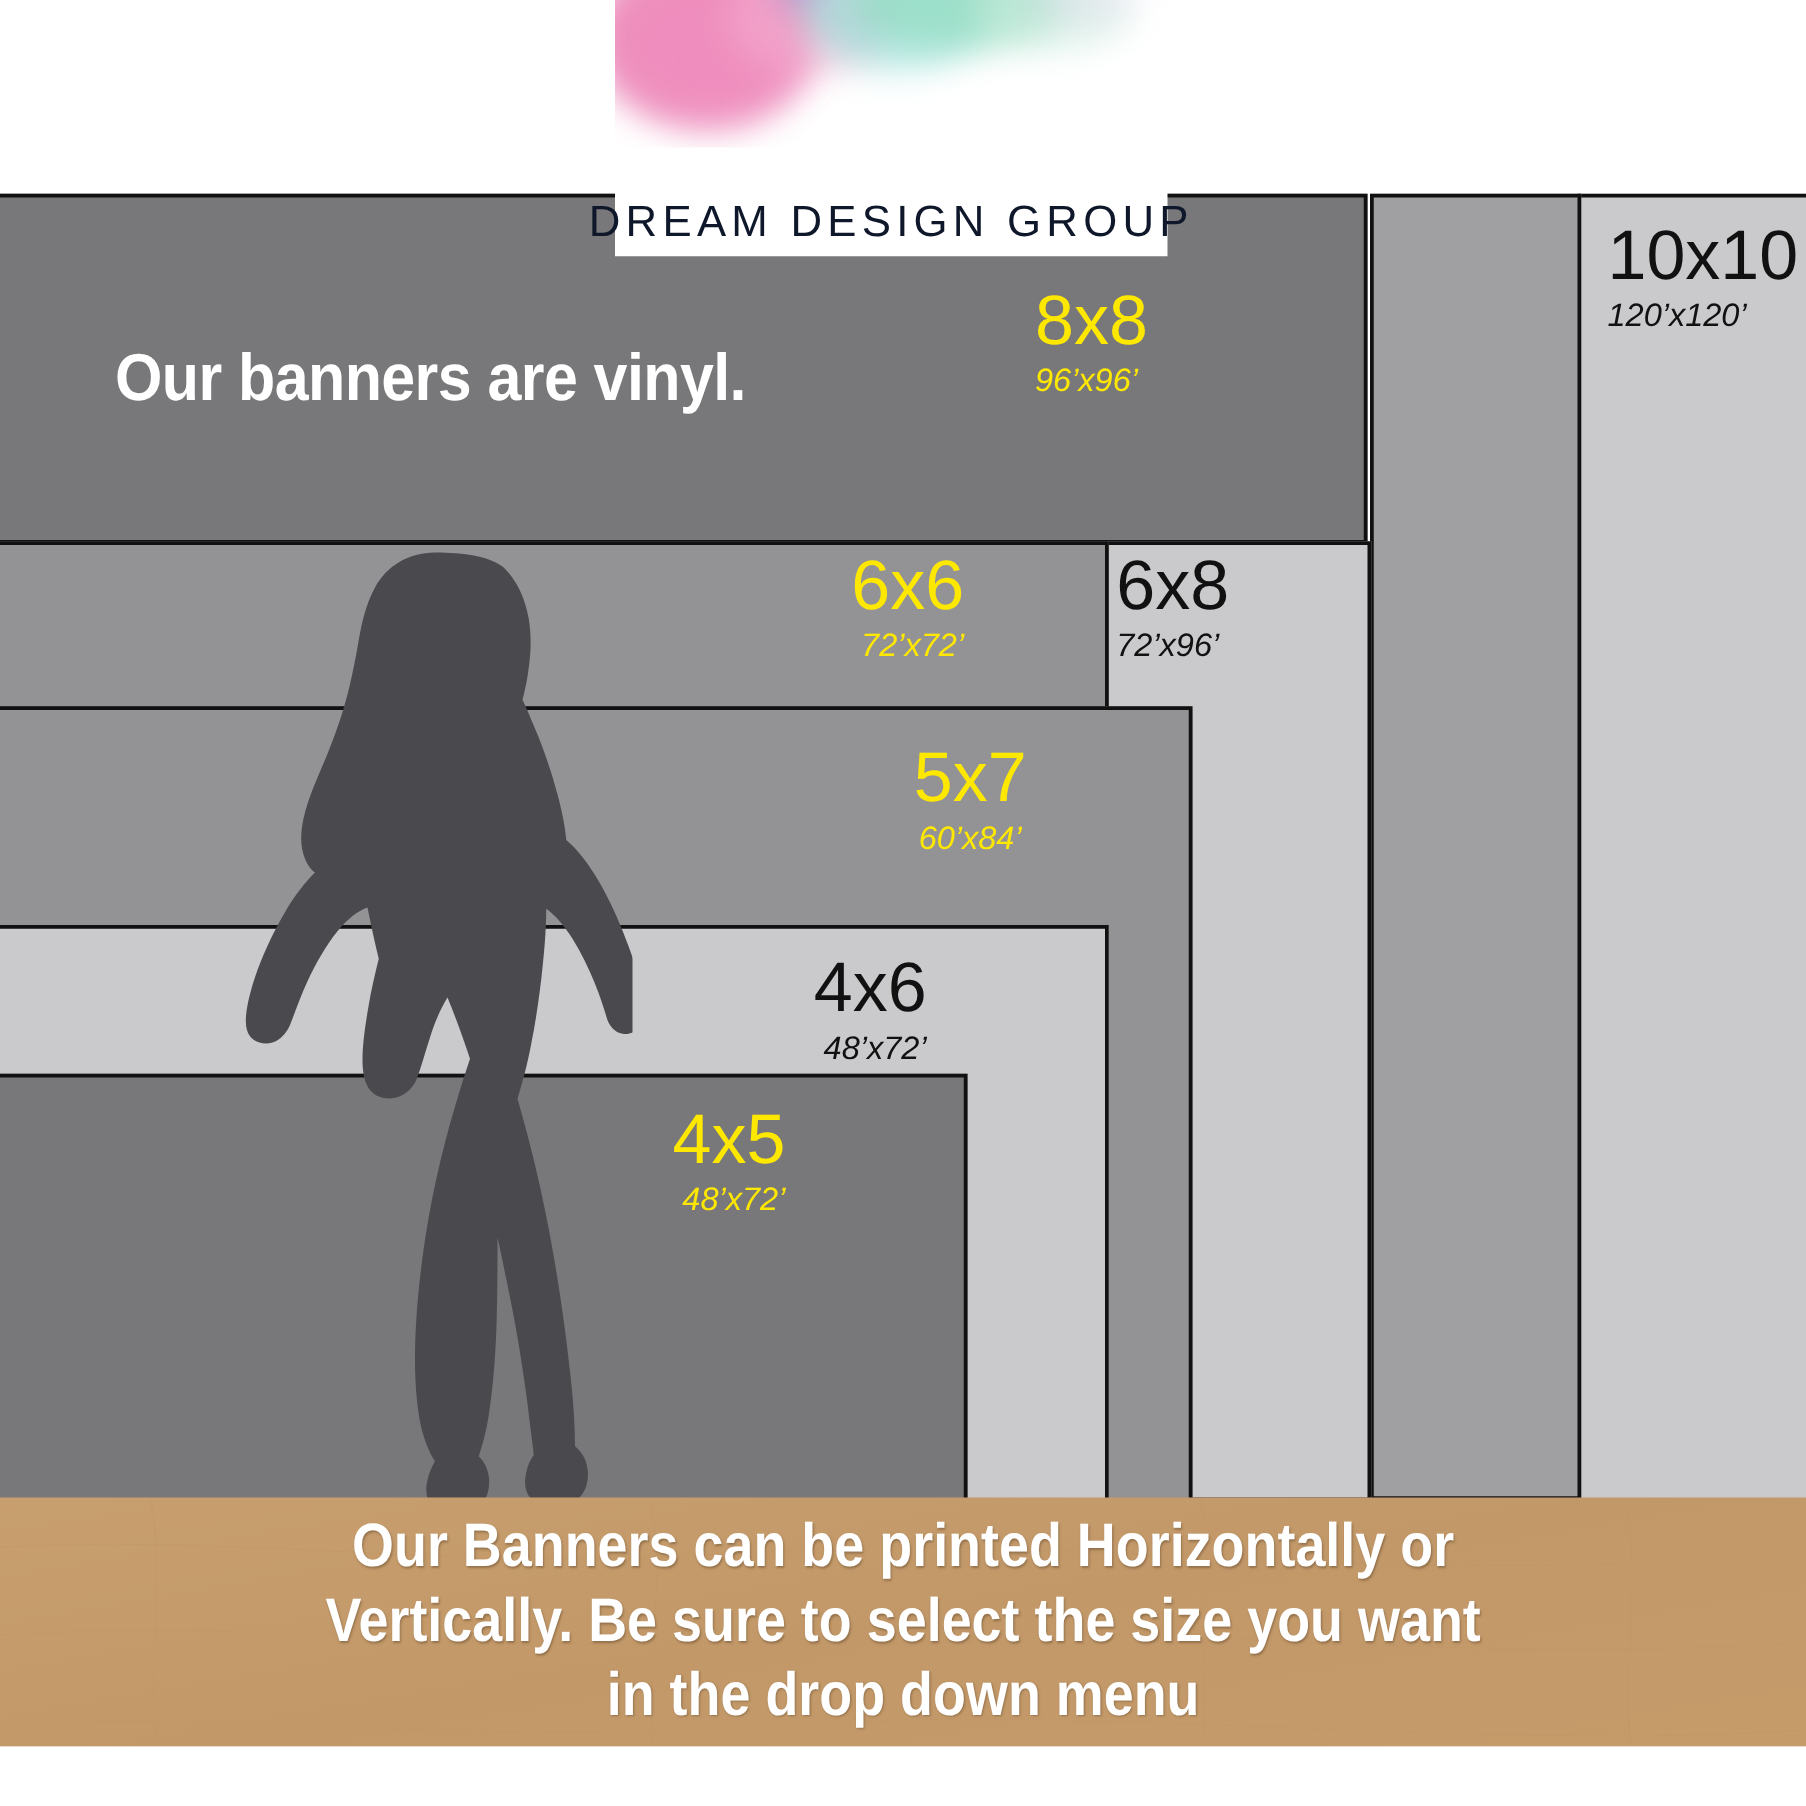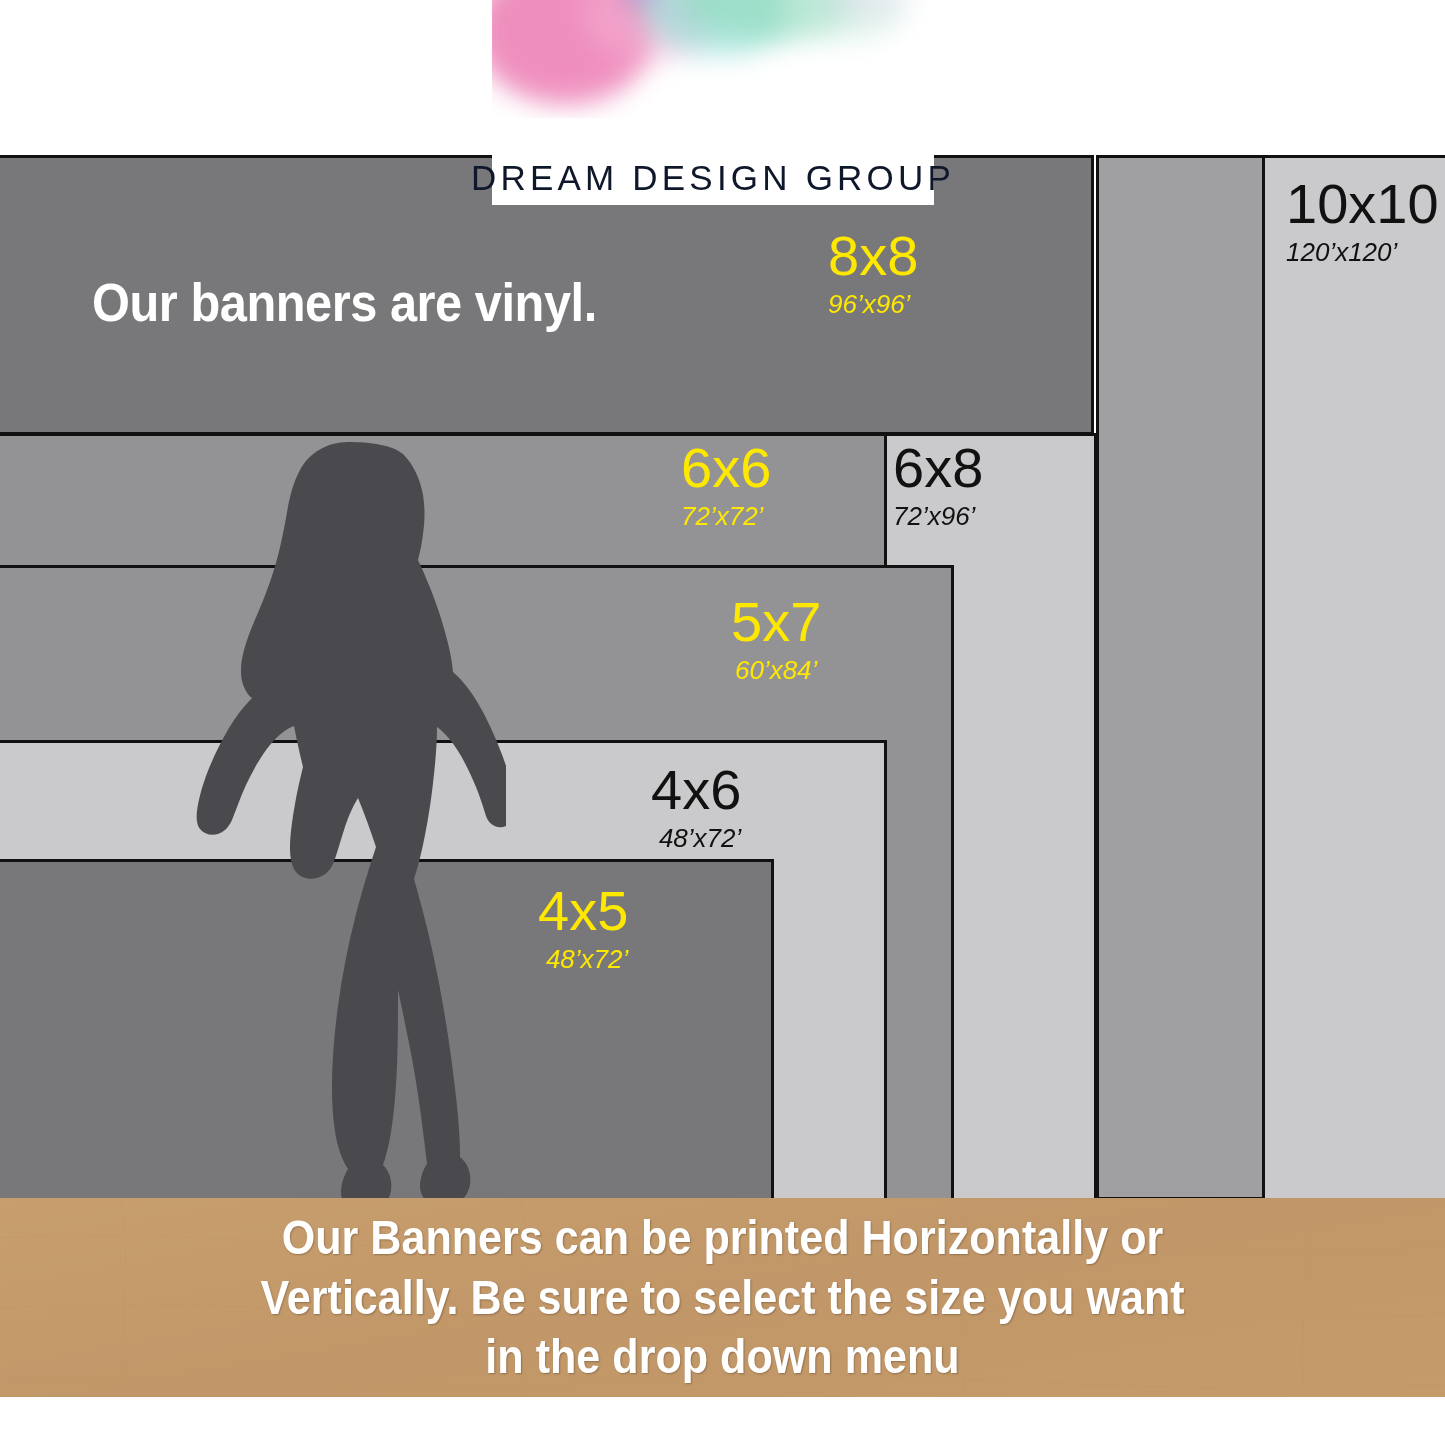--- a/index.html
+++ b/index.html
@@ -79,21 +79,21 @@
     <span class="small">96’x96’</span>
   </div>
 
   <div class="block" style="left:-3px;top:433px;width:1100px;height:768px;background:#cacacc;"></div>
   <div class="lbl black" style="left:893px;top:440px;">
     <span class="big">6x8</span>
     <span class="small">72’x96’</span>
   </div>
 
   <div class="block" style="left:-3px;top:433px;width:890px;height:135px;background:#939396;"></div>
-  <div class="lbl yellow" style="left:681px;top:440px;">
+  <div class="lbl yellow" style="left:681px;top:440px;text-align:right;">
     <span class="big">6x6</span>
     <span class="small">72’x72’</span>
   </div>
 
   <div class="block" style="left:-3px;top:565px;width:957px;height:637px;background:#939396;"></div>
   <div class="lbl yellow" style="left:731px;top:594px;text-align:center;">
     <span class="big">5x7</span>
     <span class="small">60’x84’</span>
   </div>
 

